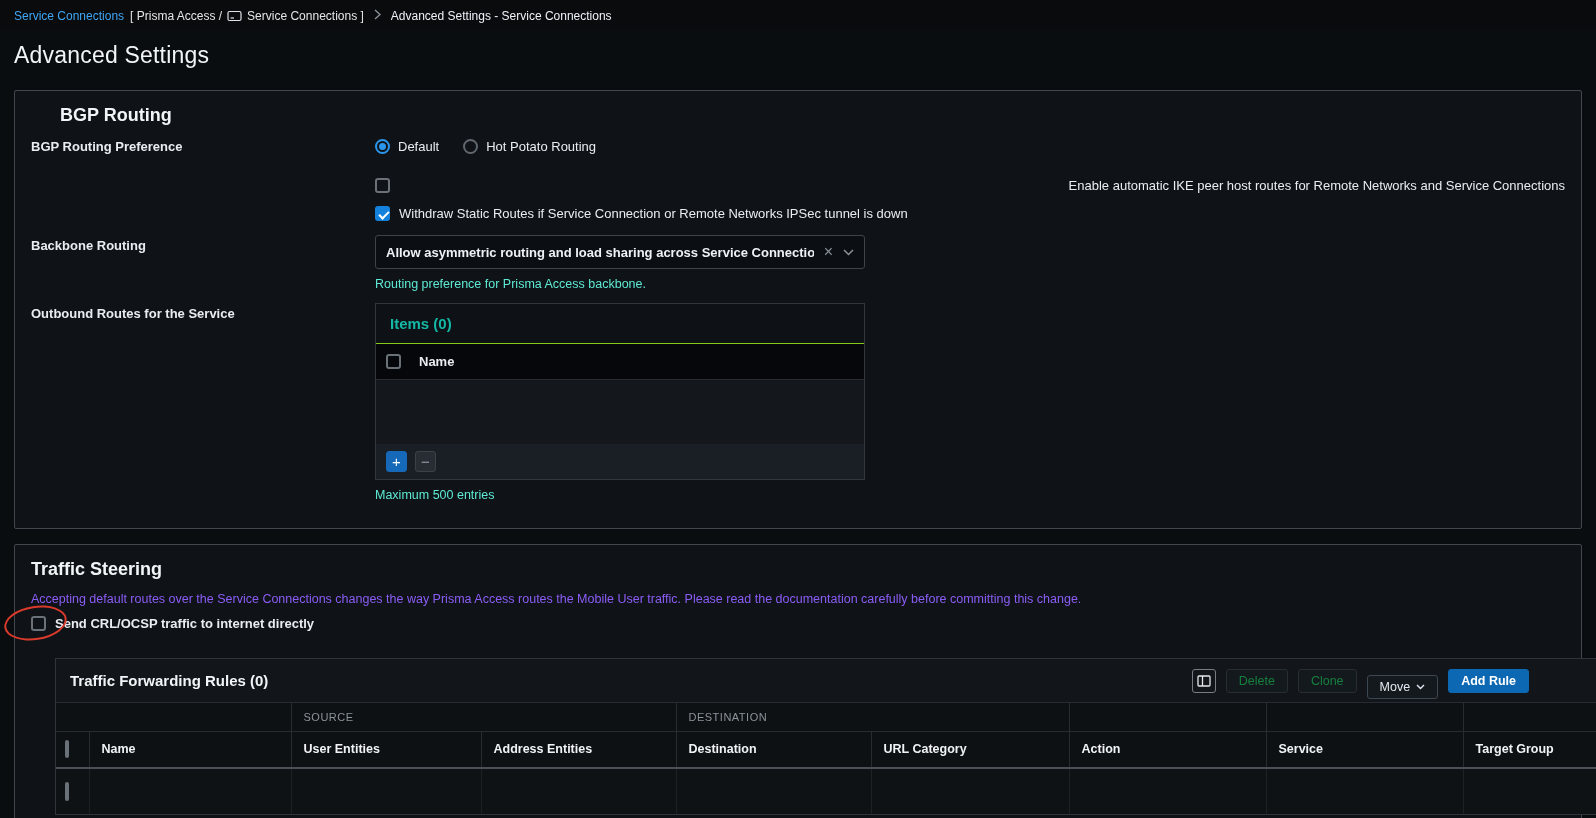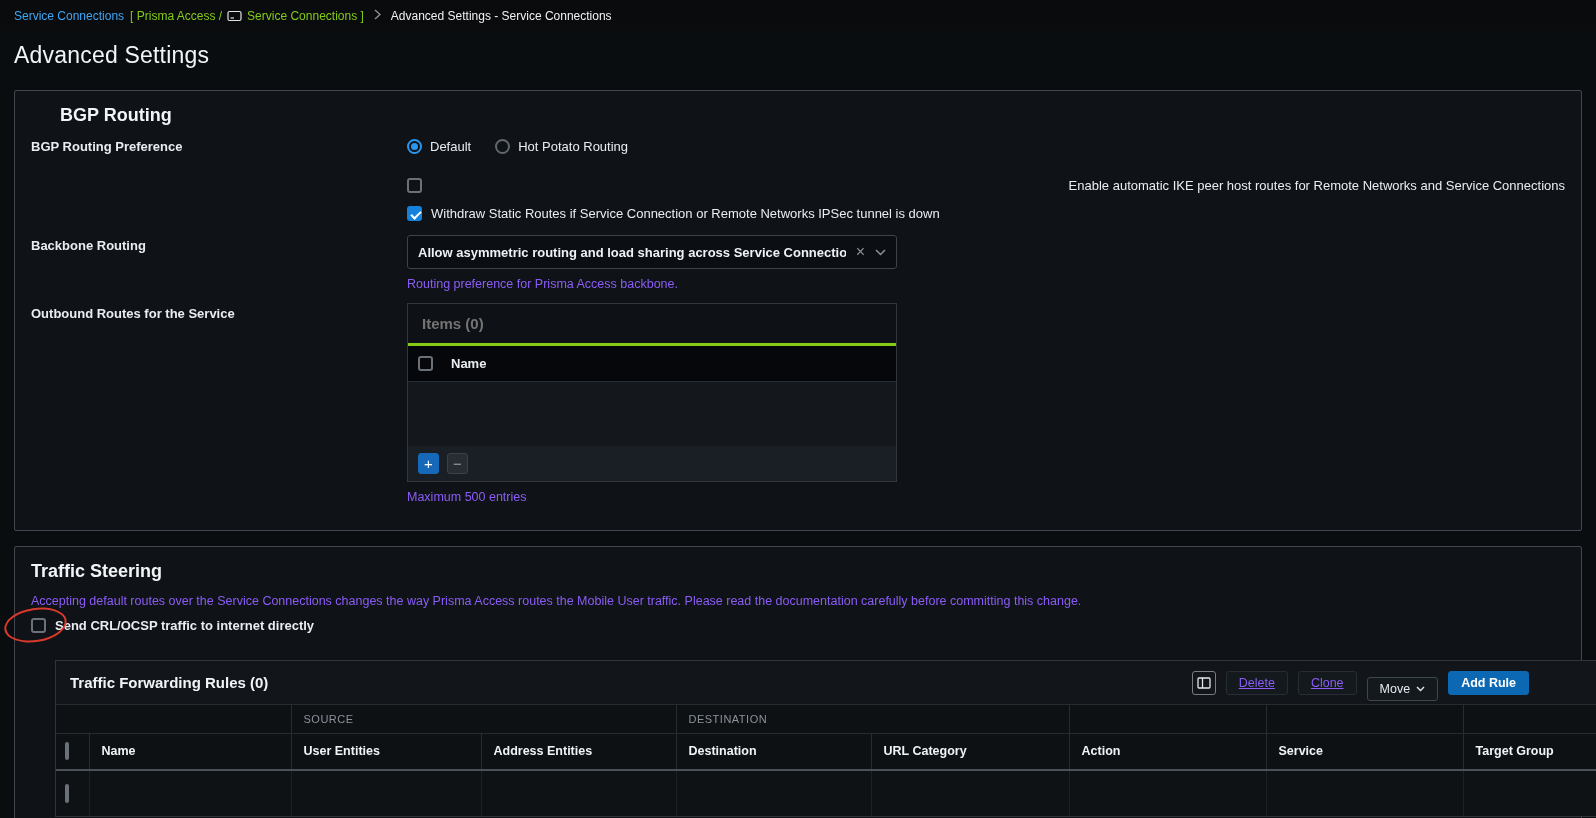--- a/index.html
+++ b/index.html
@@ -12,21 +12,21 @@
     font-size:13px;
   }
 
   
   .topbar {
     display:flex; align-items:flex-start;
     padding:9px 30px 7px 14px;
     font-size:12px; background:#090b0d;
   }
   .topbar .link { color:#3fa7f5; text-decoration:none; cursor:pointer; }
-  .topbar .ctx { color:#84cc16; margin-left:6px; display:flex; align-items:center; gap:5px; }
+  .topbar .ctx { color:#e5e5e5; margin-left:6px; display:flex; align-items:center; gap:5px; }
   .sep { margin:0 10px; display:flex; align-items:center; }
   .crumb-current { color:#eef2f6; }
 
   
   .page-title {
     margin:12px 14px 21px 14px;
     font-size:23px; font-weight:500; color:#f2f5f8; letter-spacing:.2px;
   }
 
   
@@ -34,23 +34,23 @@
     margin:0 14px; background:#0f1317;
     border:1px solid #40474e; border-radius:2px;
   }
   .card1 { padding:14px 16px 26px 16px; }
   .card2 { margin-top:15px; padding:14px 16px 0 16px; height:320px; }
 
   .section-title { font-size:18px; font-weight:700; color:#f2f5f8; line-height:21px; }
   .card1 .section-title { margin:0 0 10px 29px; }
 
   
-  .form-row { display:grid; grid-template-columns:344px 1fr; margin-bottom:12px;gap:32px; }
+  .form-row { display:grid; grid-template-columns:344px 1fr; margin-bottom:12px; }
   .form-label { font-size:13px; font-weight:700; color:#e9edf1; padding-top:3px; }
-  .helper { color:#8b5cf6; font-size:12.5px; margin-top:8px; }
+  .helper { color:#5eead4; font-size:12.5px; margin-top:8px; }
 
   
   .radio-row { display:flex; gap:24px; align-items:center; height:20px; }
   .radio { display:flex; align-items:center; gap:8px; cursor:pointer; }
   .radio-btn { width:15px; height:15px; border-radius:50%; border:2px solid #60676e; position:relative; flex:none; }
   .radio-btn.on { border-color:#2b95ec; }
   .radio-btn.on::after { content:""; position:absolute; inset:2px; border-radius:50%; background:#2b95ec; }
 
   
   .check { display:flex; align-items:center; gap:9px; cursor:pointer; height:19px; }
@@ -67,21 +67,21 @@
   .select {
     width:490px; height:34px; background:#0b0f13;
     border:1px solid #3c434b; border-radius:3px;
     display:flex; align-items:center; padding:0 10px; gap:10px; cursor:pointer;
   }
   .select-value { flex:1; font-size:13px; font-weight:700; color:#eef2f6; white-space:nowrap; overflow:hidden; }
   .icon-x { color:#8a9199; font-size:16px; line-height:1; cursor:pointer; }
 
   
   .items-panel { width:490px; border:1px solid #30373d; background:#101419; }
-  .items-header { padding:11px 14px; font-size:15px; font-weight:700; color:#737373; background:#0e1216; border-bottom:3px solid #84cc16; }
+  .items-header { padding:11px 14px; font-size:15px; font-weight:700; color:#14b8a6; background:#0e1216; border-bottom:1px solid #84cc16; }
   .items-cols { display:flex; align-items:center; height:36px; background:#05070a; border-bottom:1px solid #262c31; padding:0 10px; gap:18px; font-size:13px; font-weight:700; }
   .items-body { height:64px; background:#14181d; }
   .items-footer { padding:7px 10px; background:#1a1f25; display:flex; gap:8px; align-items:center; }
   .btn-sq { width:21px; height:21px; border-radius:3px; font-size:15px; line-height:19px; text-align:center; cursor:pointer; font-family:inherit; }
   .btn-plus { background:#1569b8; color:#fff; border:1px solid #1569b8; }
   .btn-minus { background:#272d33; color:#9aa2aa; border:1px solid #3a4147; }
 
   
   .card2 .section-title { margin-bottom:12px; }
   .card2 .check { font-weight:700; }
@@ -106,21 +106,21 @@
   .hbtns { display:flex; gap:10px; align-items:center; }
   .icon-btn {
     width:24px; height:24px; border:1px solid #767d85; border-radius:3px;
     background:transparent; display:flex; align-items:center; justify-content:center; cursor:pointer;
   }
   .btn {
     height:24px; padding:0 12px; border-radius:3px; font-size:12.5px;
     background:#14191e; border:1px solid #2c3238; color:#e2e9f0;
     display:inline-flex; align-items:center; gap:6px; cursor:pointer; font-family:inherit;
   }
-  .btn.disabled { color:#8b5cf6; border-color:#262d34; cursor:default;text-decoration:underline; }
+  .btn.disabled { color:#15803d; border-color:#262d34; cursor:default; }
   .btn.move { border-color:#3e4750;margin-top:12px; }
   .btn.primary { background:#0d68b4; border:1px solid #0d68b4; color:#fff; font-weight:700; }
 
   
   .rules-table { border-collapse:collapse; table-layout:fixed; width:1607px; }
   .rules-table thead th { background:#0e1114; text-align:left; }
   .group-row th {
     height:28px; font-size:11px; font-weight:400; letter-spacing:.5px;
     color:#8b939b; padding:0 12px;
     border-right:1px solid #262c31; border-bottom:1px solid #262c31;

